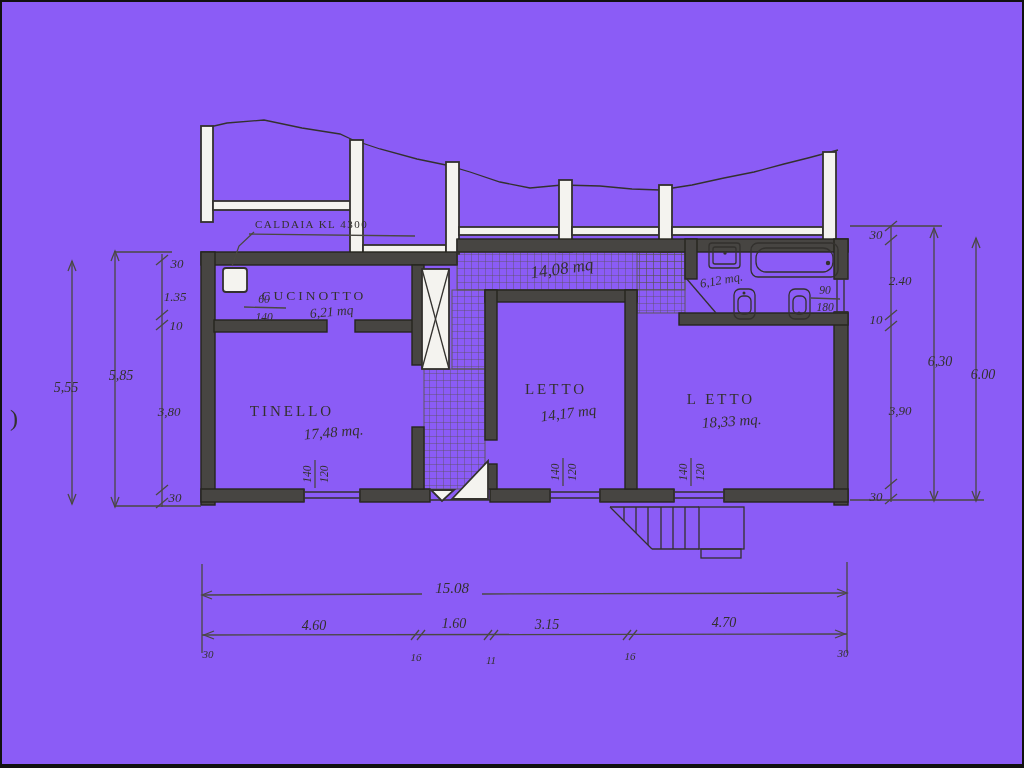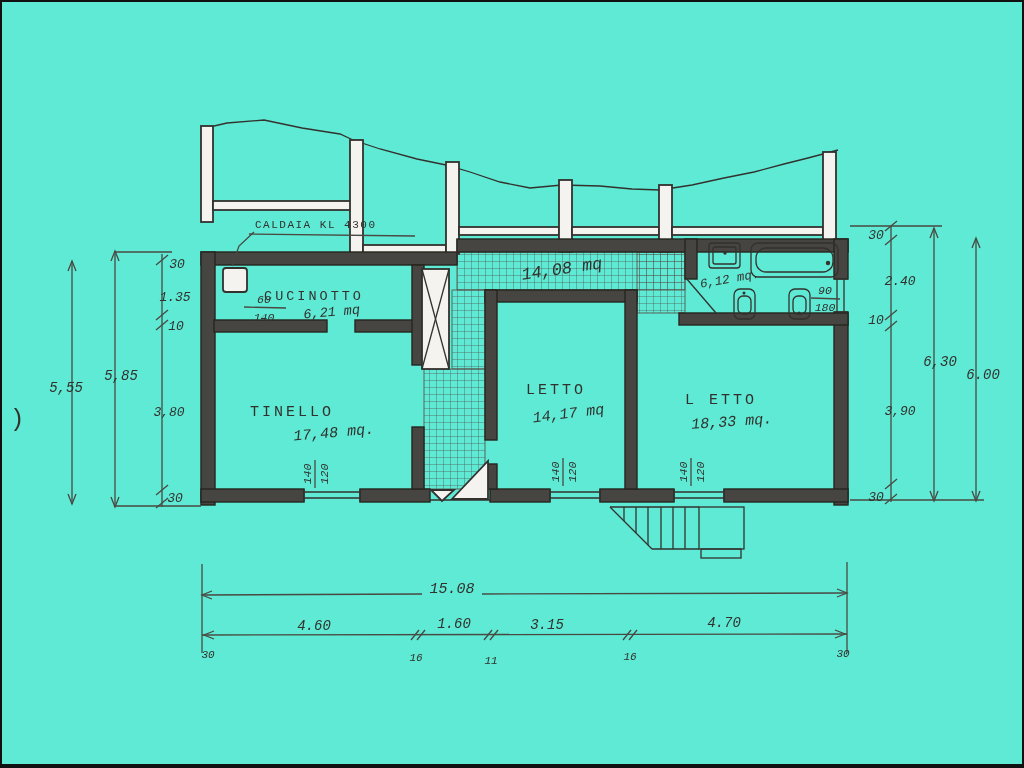--- a/index.html
+++ b/index.html
@@ -1,21 +1,21 @@
 <!DOCTYPE html>
 <html><head>
 <meta charset="utf-8">
 <style>
   html,body{margin:0;padding:0;background:#e8e7e3;}
   .sheet{
     position:relative;width:1020px;height:762px;
-    background:#5eead4;
+    background:#8b5cf6;
     border:2px solid #111;border-bottom-width:4px;
     overflow:hidden;
-    font-family:Liberation Mono, monospace;
+    font-family:Liberation Serif, serif;
   }
   svg{position:absolute;left:0;top:0;}
   text{fill:#33312e;}
   .t-room{font-size:15px;letter-spacing:3px;font-weight:500;}
   .t-area{font-size:15px;font-style:italic;}
   .t-area-sm{font-size:12.5px;font-style:italic;}
   .t-corr{font-size:17px;font-style:italic;font-weight:500;}
   .t-cald{font-size:11px;letter-spacing:1.5px;font-weight:500;}
   .t-dim{font-size:13px;font-style:italic;}
   .t-dim-b{font-size:14px;font-style:italic;}

